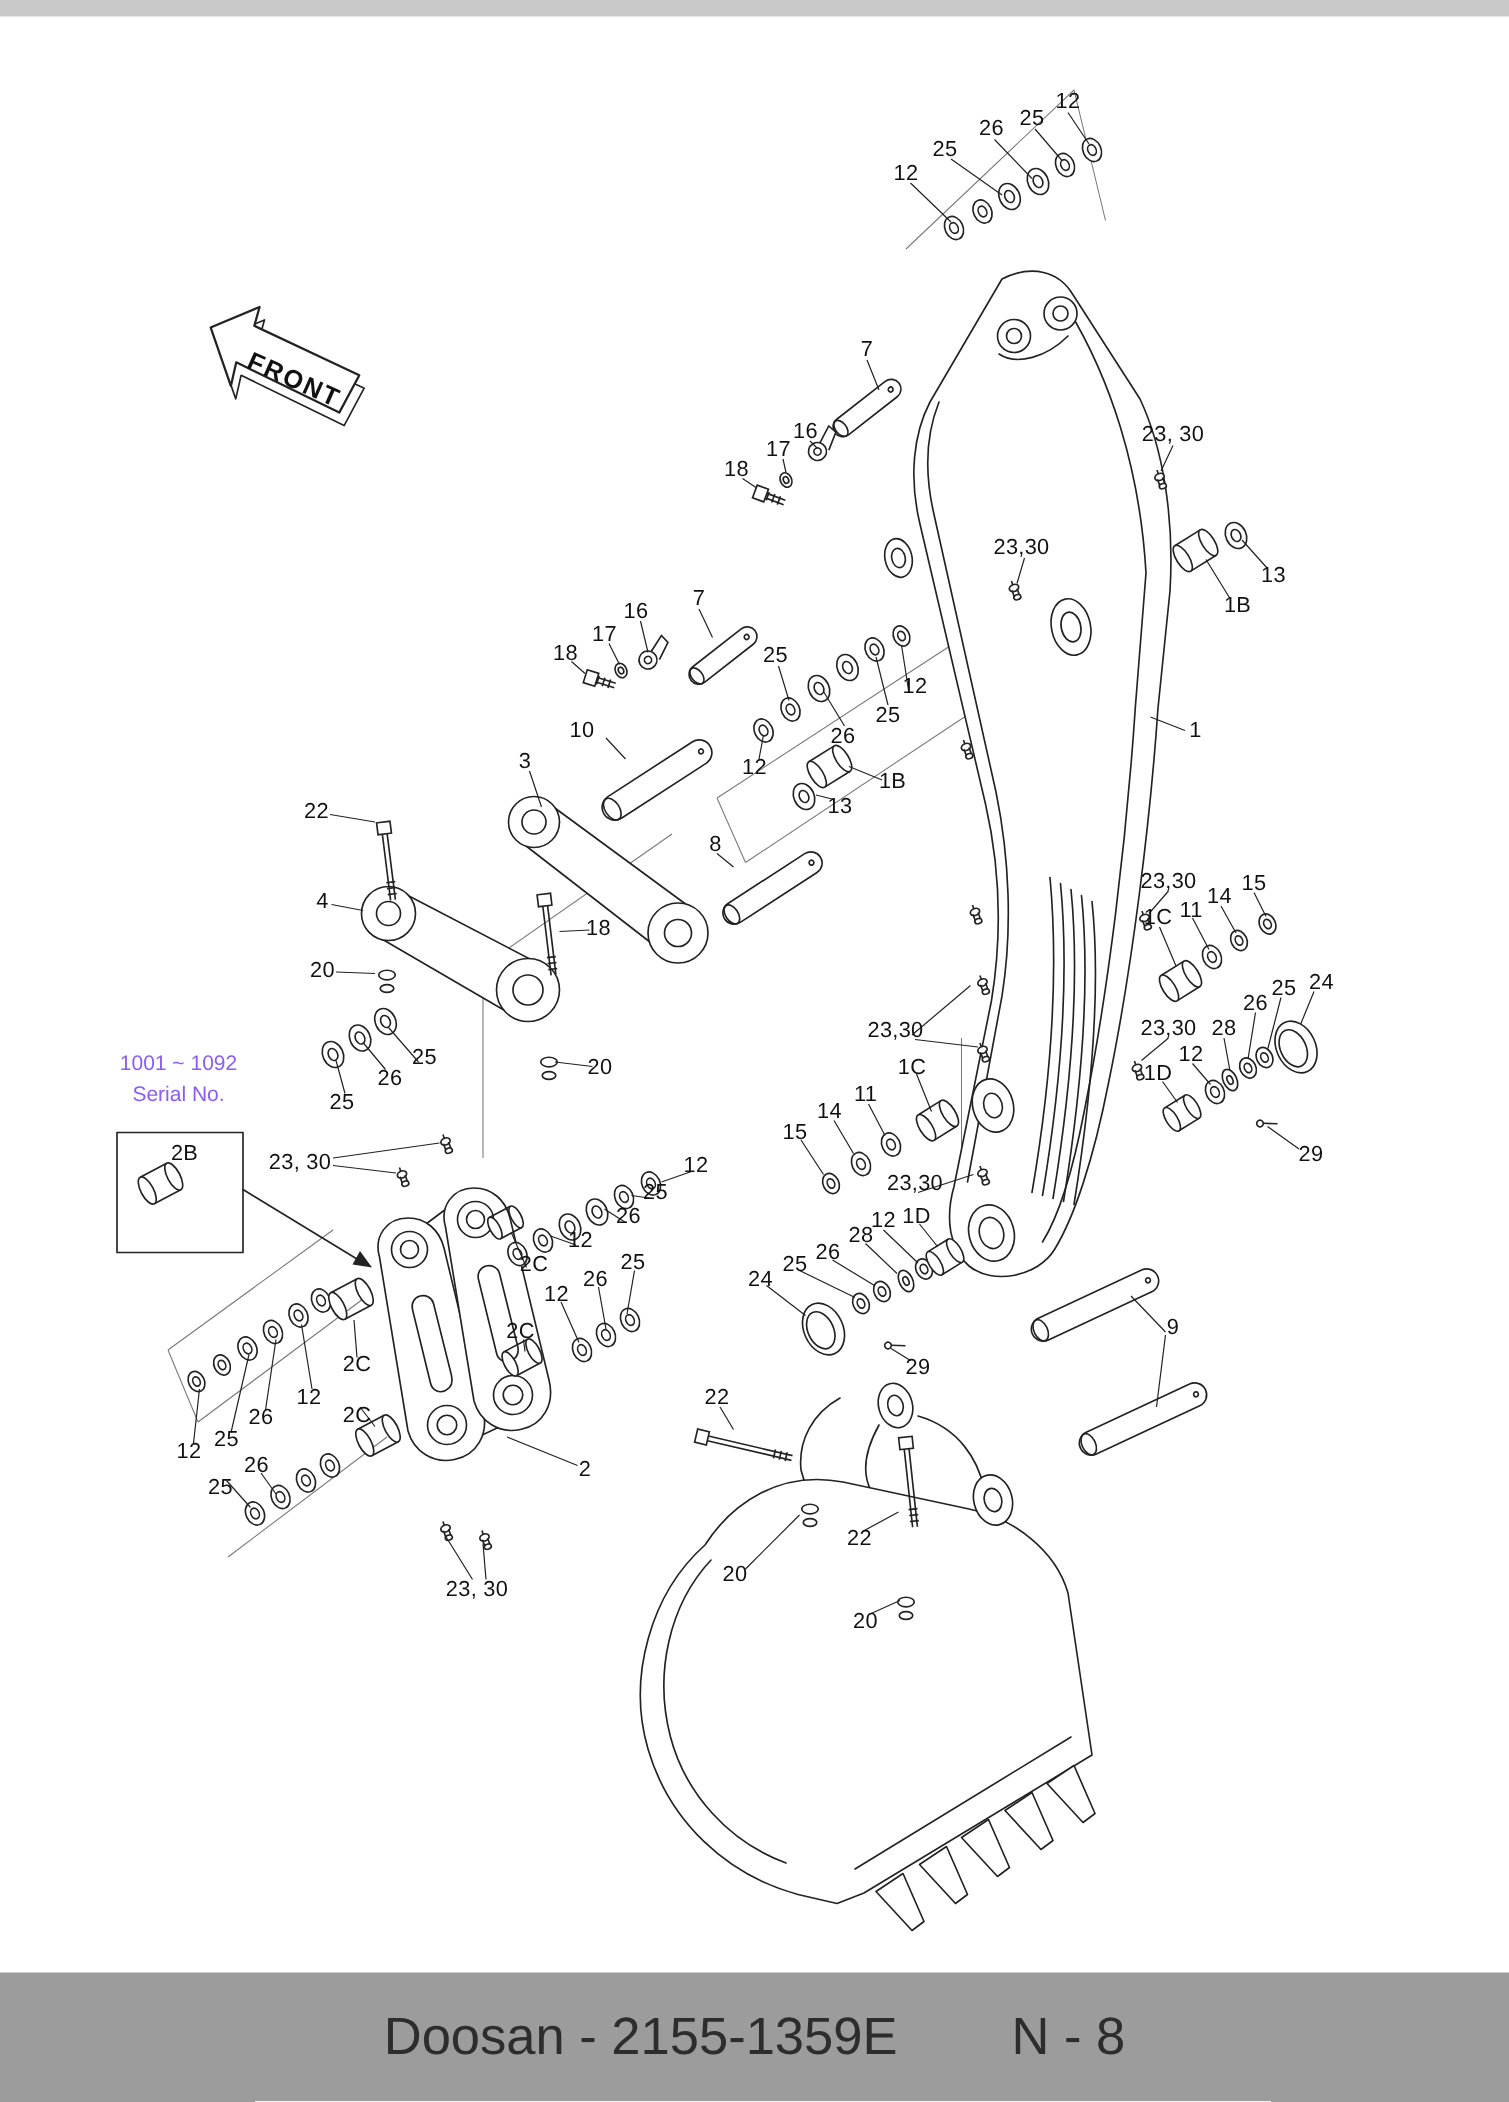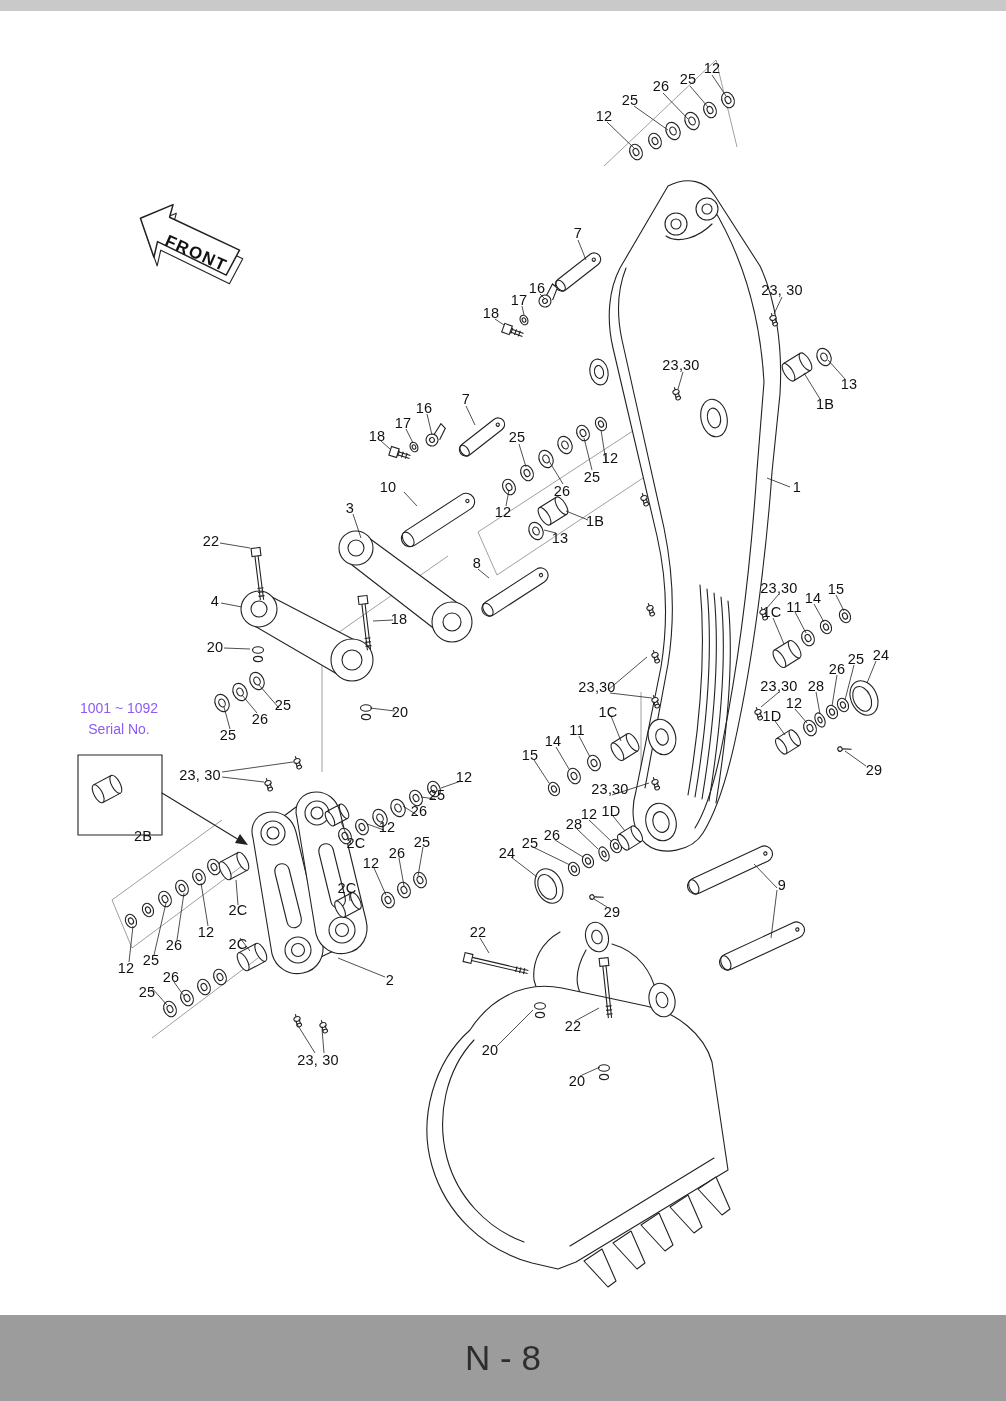--- a/index.html
+++ b/index.html
@@ -705,22 +705,23 @@
       <span class="plbl" style="left: 171px; top: 977px;">26</span>
       <span class="plbl" style="left: 147px; top: 992px;">25</span>
       <span class="plbl" style="left: 238px; top: 944px;">2C</span>
       <span class="plbl" style="left: 390px; top: 980px;">2</span>
       <span class="plbl" style="left: 782px; top: 885px;">9</span>
       <span class="plbl" style="left: 478px; top: 932px;">22</span>
       <span class="plbl" style="left: 573px; top: 1026px;">22</span>
       <span class="plbl" style="left: 490px; top: 1050px;">20</span>
       <span class="plbl" style="left: 577px; top: 1081px;">20</span>
       <span class="plbl" style="left: 318px; top: 1060px;">23, 30</span>
-      <span class="plbl" style="left: 123px; top: 836px; margin-left: 20px;">2B</span>
+      <span class="plbl" style="left: 123px; top: 769px;">2B</span>
     </div>
 
   <div class="serial" style="left:119px;top:729px;">Serial No.</div>
   <div class="serial" style="left:119px;top:708px;">1001 ~ 1092</div>
 
   <div class="footer">
+    <span>Doosan - 2155-1359E</span>
     <span>N - 8</span>
   </div>
 </div>
 
 </body></html>

